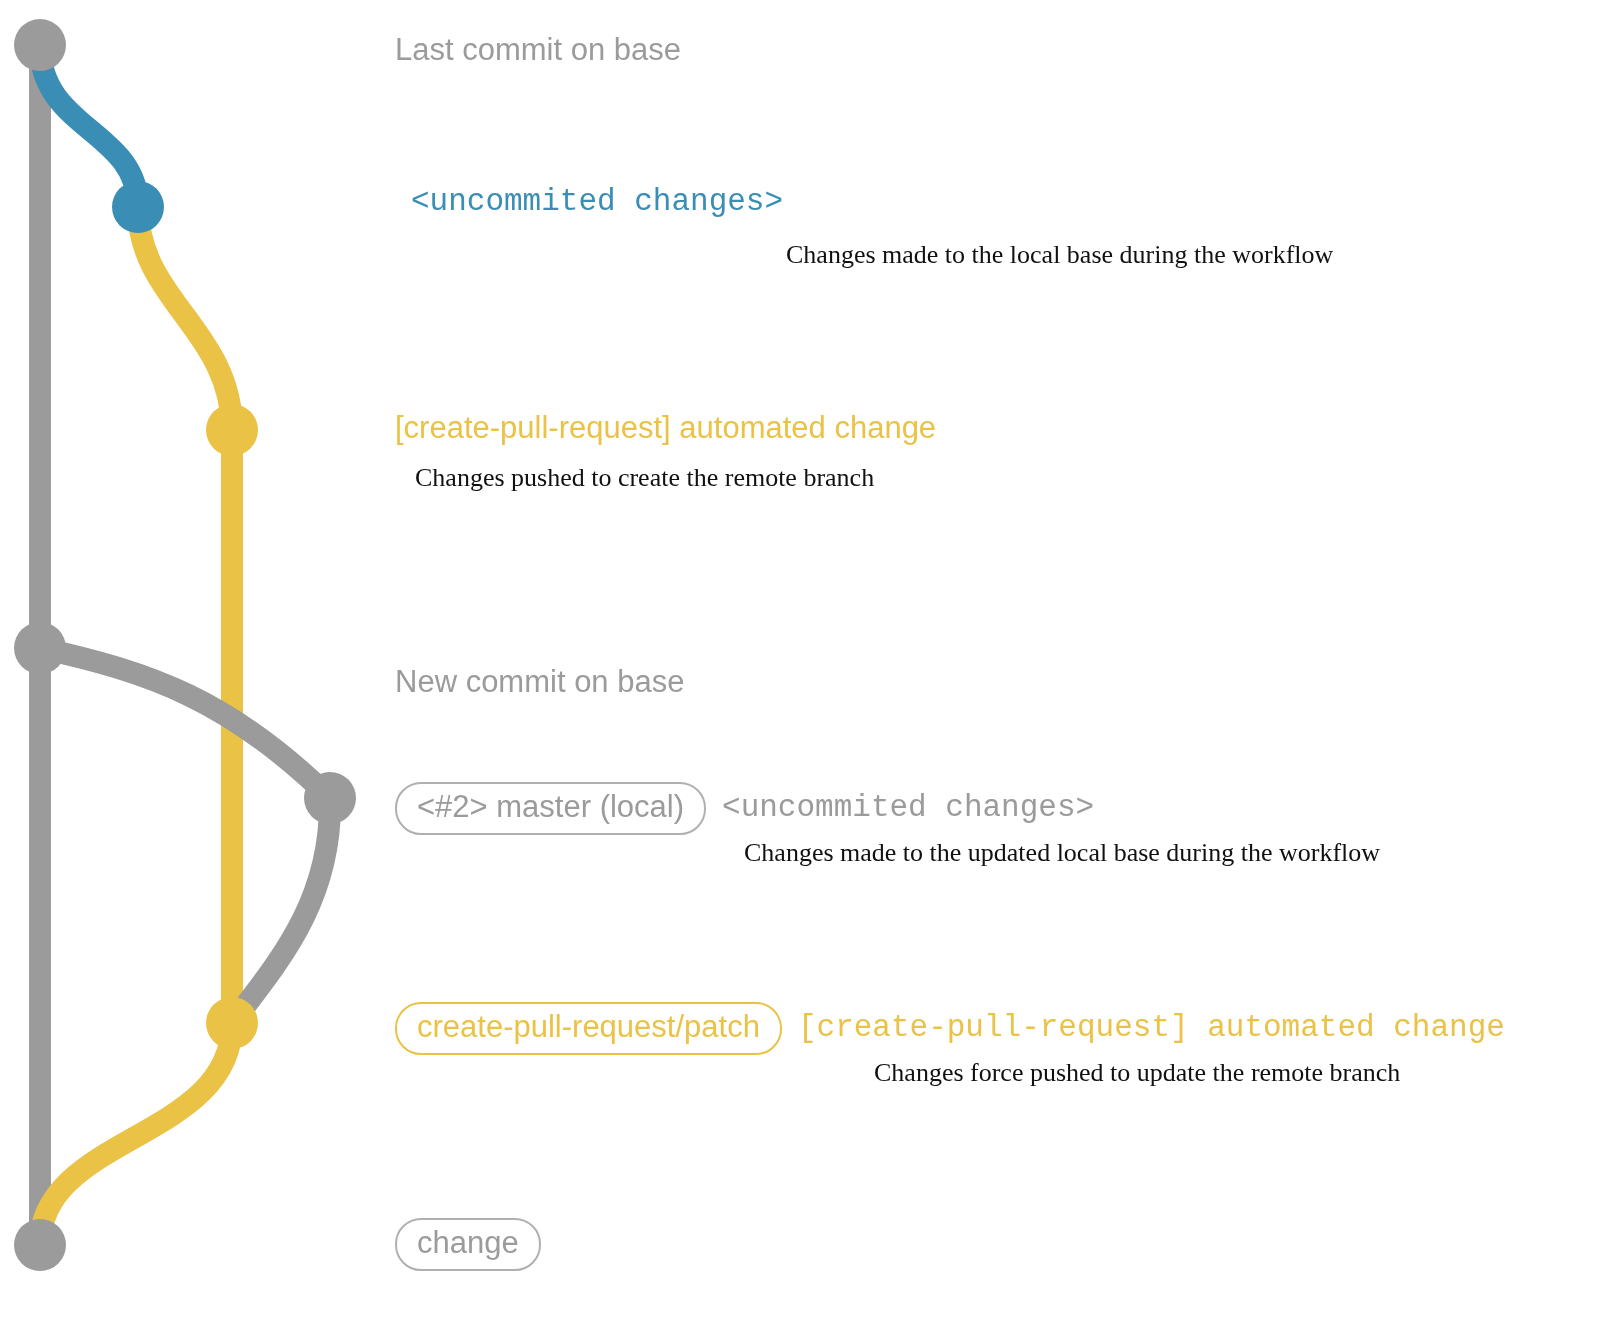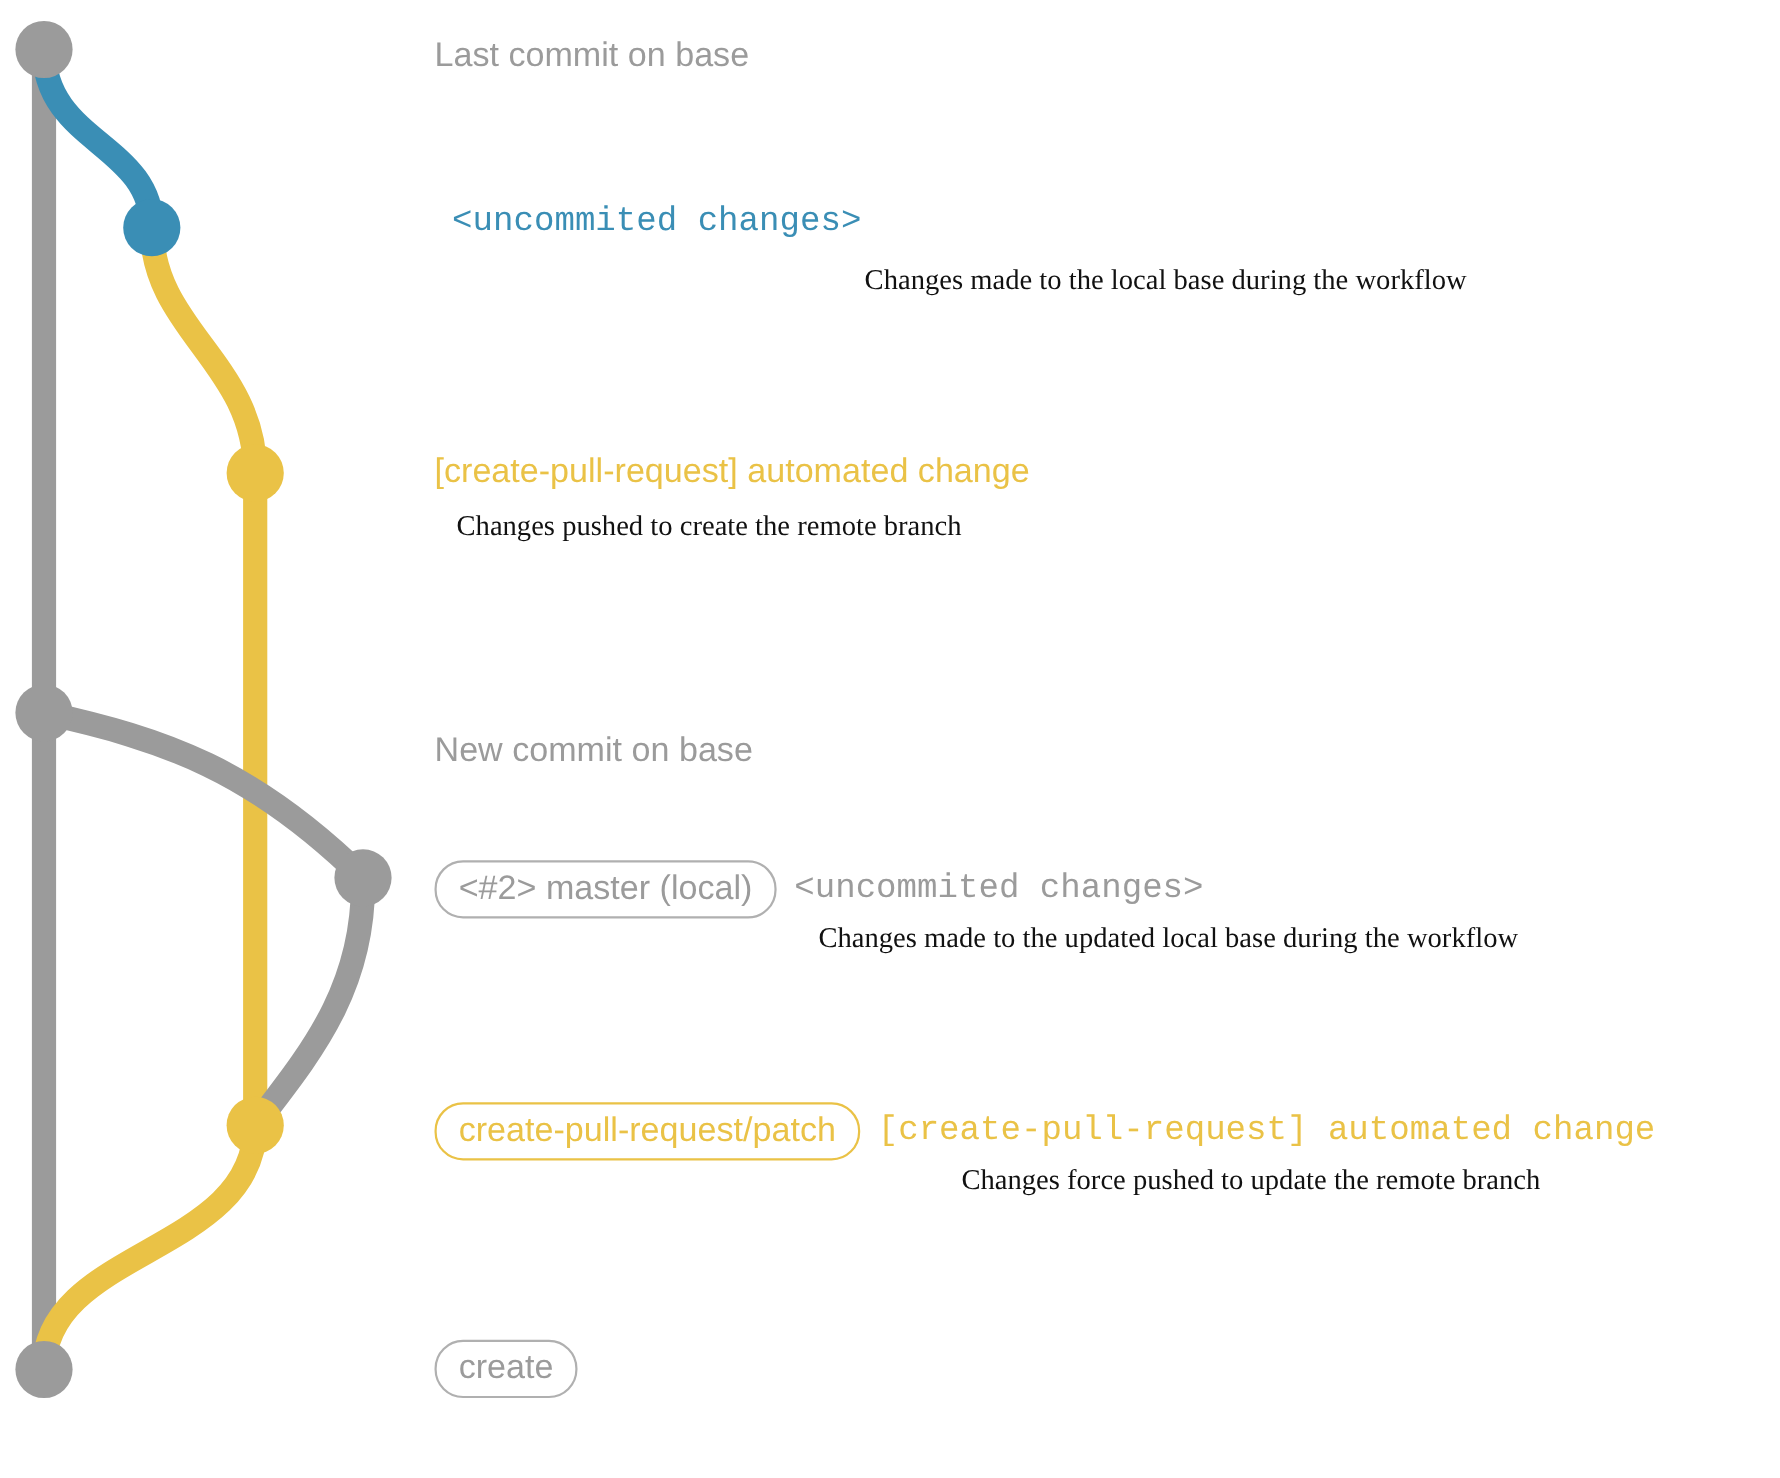--- a/index.html
+++ b/index.html
@@ -152,17 +152,17 @@
   <div class="row" style="top: 1002px;">
     <div class="headline">
       <span class="badge amber">create-pull-request/patch</span>
       <span class="subject amber with-badge">[create-pull-request] automated change</span>
     </div>
   </div>
   <div class="note" style="left: 874px; top: 1058px;">Changes force pushed to update the remote branch</div>
 
   <div class="row" style="top: 1218px;">
     <div class="headline">
-      <span class="badge gray">create</span>
+      <span class="badge gray">change</span>
     </div>
   </div>
 
 </div>
 
 </body></html>

